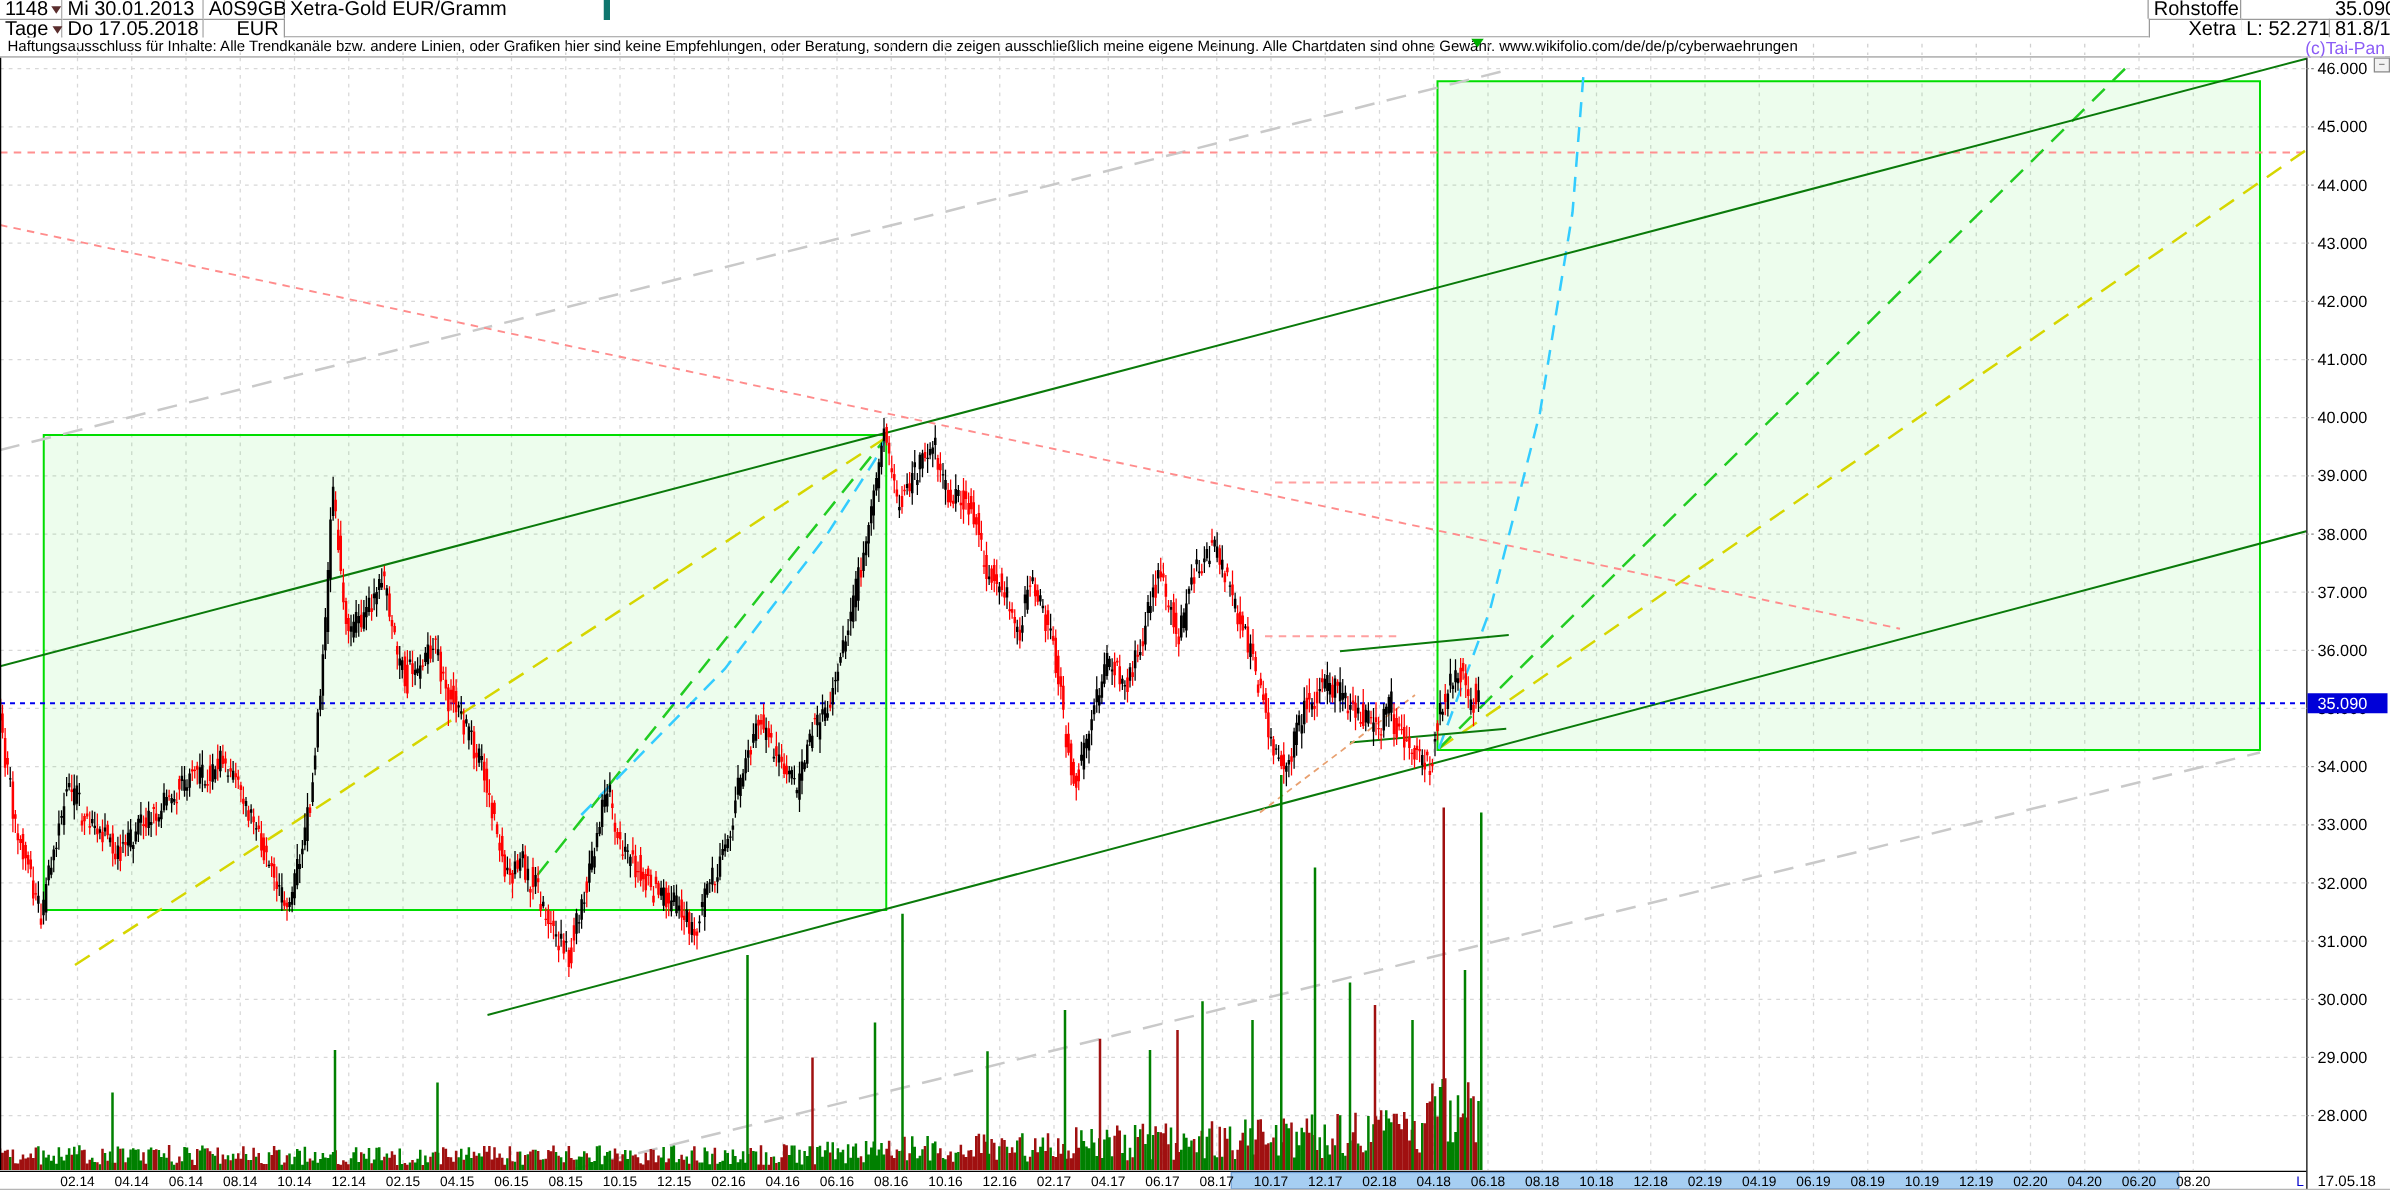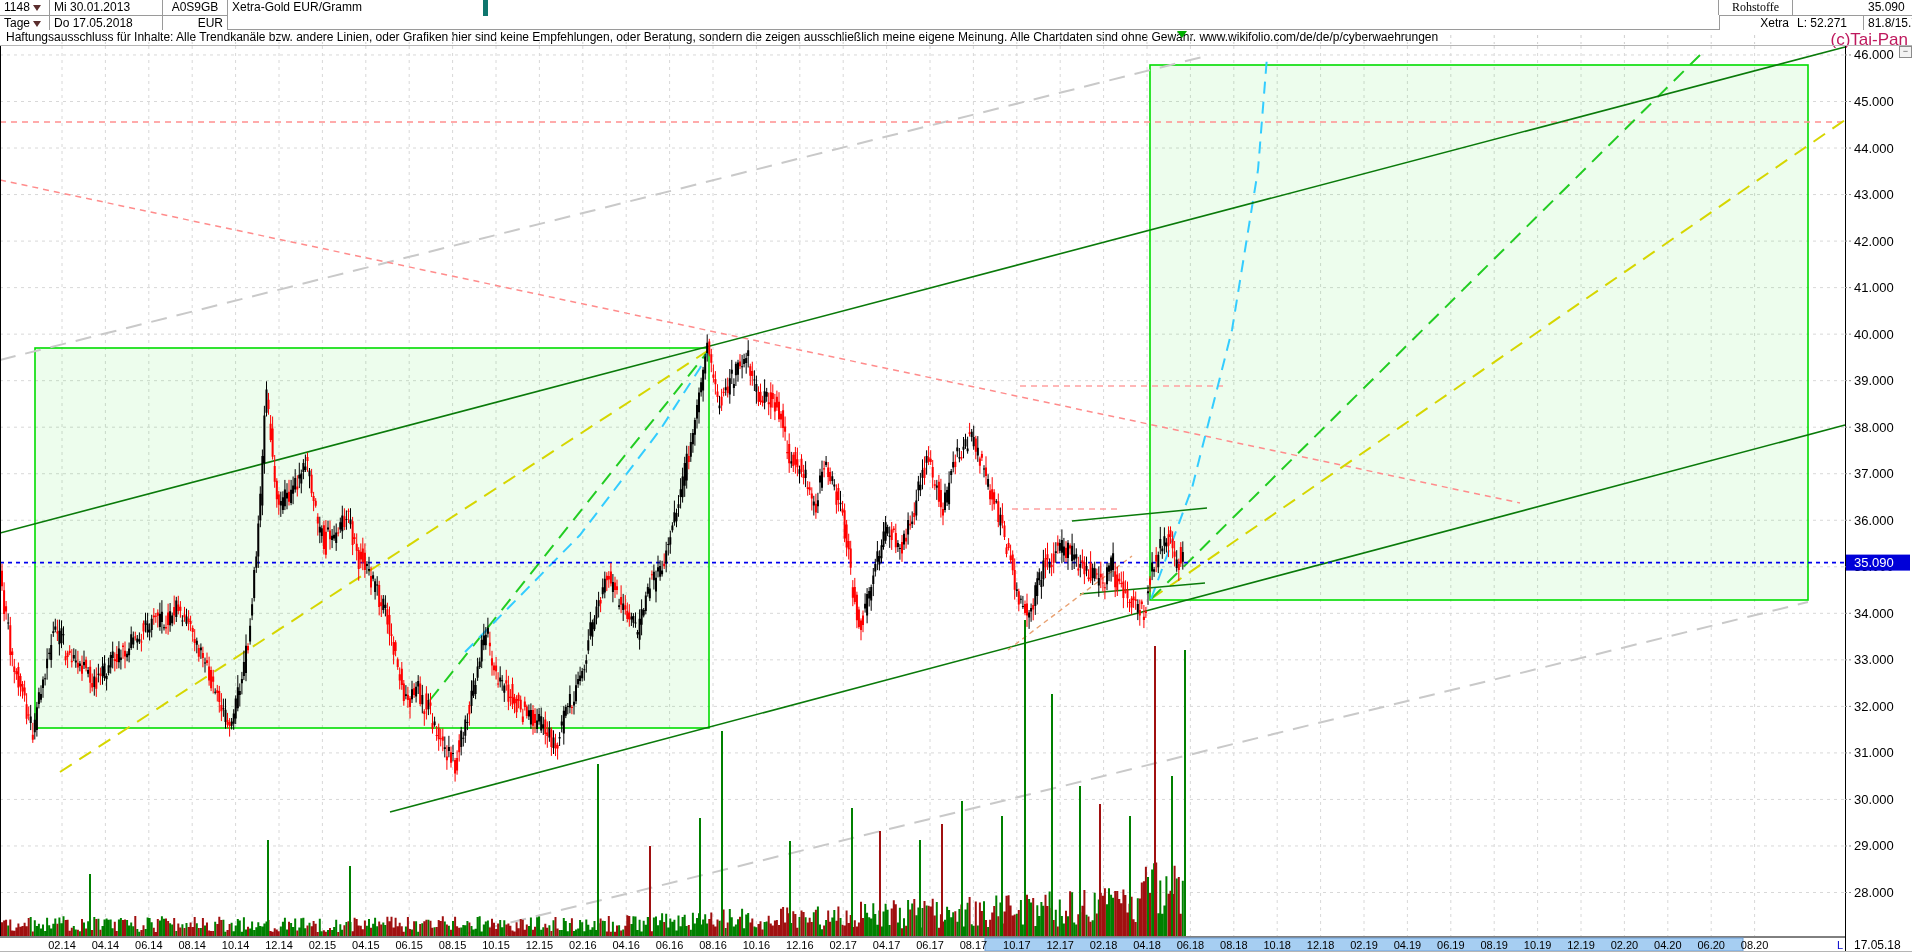--- a/index.html
+++ b/index.html
@@ -1,27 +1,27 @@
 <!DOCTYPE html>
 <html><head>
 <meta charset="utf-8">
 <style>
   html,body{margin:0;padding:0;background:#FFFFFF;width:1912px;height:952px;overflow:hidden;
     font-family:"Liberation Sans",sans-serif;-webkit-font-smoothing:antialiased;}
   .abs{position:absolute;}
   #page{position:relative;width:1912px;height:952px;background:#fff;}
-  .hcell{position:absolute;font-size:12px;color:#000;white-space:nowrap;line-height:15px;
+  .hcell{position:absolute;font-size:16px;color:#000;white-space:nowrap;line-height:15px;
     border-right:1px solid #9a9a9a;box-sizing:border-box;padding:0 4px;background:#fff;}
   .hrow2{border-top:1px solid #9a9a9a;}
   .tri{display:inline-block;width:0;height:0;border-left:4px solid transparent;
     border-right:4px solid transparent;border-top:6px solid #5a2d2d;margin-left:3px;vertical-align:middle;}
   #disclaimer{position:absolute;left:0;top:30px;width:1912px;height:16px;font-size:12px;
     color:#000;padding-left:6px;box-sizing:border-box;background:#fff;border-bottom:1px solid #b5b5b5;
     white-space:nowrap;overflow:hidden;}
-  #taipan{position:absolute;right:4px;top:30px;font-size:17px;color:#be185d;background:#fff;padding-left:3px;}
+  #taipan{position:absolute;right:4px;top:30px;font-size:14px;color:#8b5cf6;background:#fff;padding-left:3px;}
   #minbox{position:absolute;left:1899px;top:46px;width:11px;height:10px;border:1px solid #8a8a8a;
     font-size:9px;line-height:8px;text-align:center;color:#555;background:#f2f2f2;}
   #headerline{position:absolute;left:0;top:0;width:1912px;height:30px;border-bottom:1px solid #9a9a9a;box-sizing:border-box;}
   svg{display:block;}
   text{font-family:"Liberation Sans",sans-serif;}
 </style>
 </head>
 <body>
 <div id="page">
 
@@ -42,21 +42,21 @@
   <div class="hcell" style="left:163px;top:0;width:65px;text-align:center;">
     <span>A0S9GB</span>
   </div>
   <div class="hcell hrow2" style="left:163px;top:15px;width:65px;text-align:right;">
     <span>EUR</span>
   </div>
   <div class="hcell" style="left:228px;top:0;width:260px;border-right:5px solid #0f766e;height:16px;">
     <span>Xetra-Gold EUR/Gramm</span>
   </div>
 
-  <div class="hcell" style="left:1718px;top:0;width:75px;text-align:center;border-left:1px solid #9a9a9a;font-family:Liberation Serif, serif;">
+  <div class="hcell" style="left:1718px;top:0;width:75px;text-align:center;border-left:1px solid #9a9a9a;">
     <span>Rohstoffe</span>
   </div>
   <div class="hcell hrow2" style="left:1719px;top:15px;width:75px;text-align:right;border-left:1px solid #9a9a9a;">
     <span>Xetra</span>
   </div>
   <div class="hcell" style="left:1793px;top:0;width:71px;margin-top:25px;">
     <span>H: 40.010</span>
   </div>
   <div class="hcell hrow2" style="left:1793px;top:15px;width:71px;">
     <span>L: 52.271</span>

